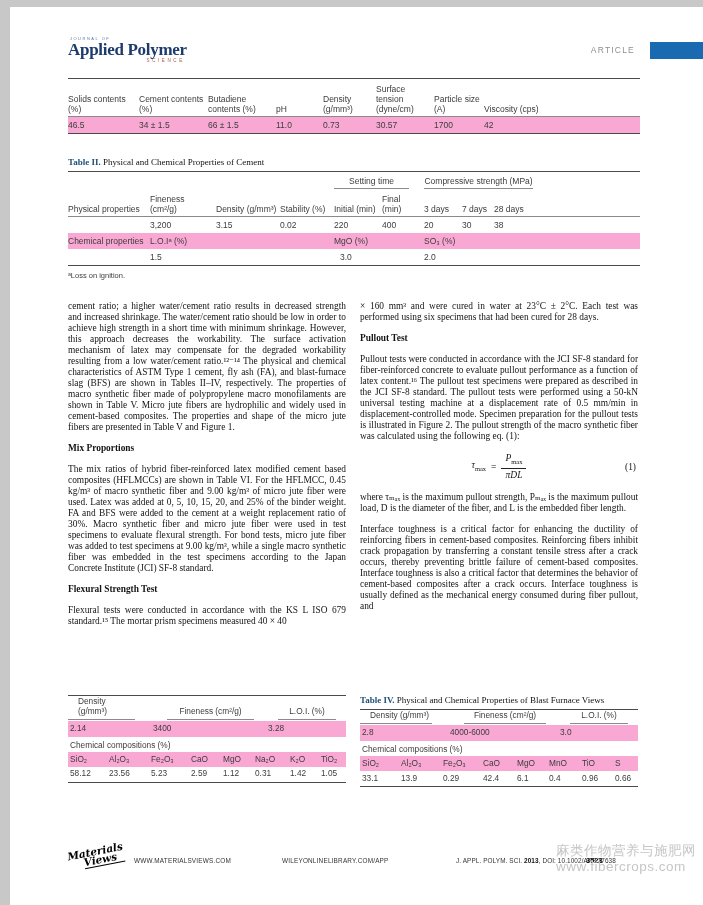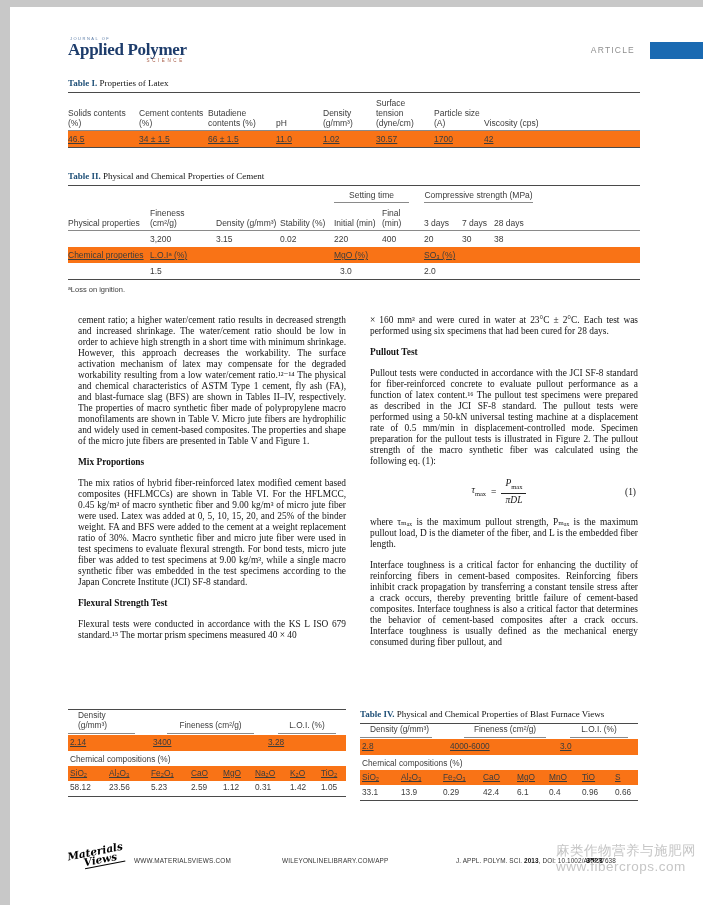--- a/index.html
+++ b/index.html
@@ -24,32 +24,32 @@
   
   .ttl{font-size:9px;margin:0 0 4px 0;color:#111;}
   .ttl b{color:#1f5078;}
 
   
   .dtable{width:100%;border-collapse:collapse;table-layout:fixed;
     font-family:"Liberation Sans","DejaVu Sans",sans-serif;font-size:8.5px;color:#3c3c3c;
     border-top:1.5px solid #4a4a4a;border-bottom:1.5px solid #4a4a4a;}
   .dtable th,.dtable td{font-weight:normal;text-align:left;padding:2px 3px 2px 0;vertical-align:bottom;line-height:1.18;}
   .hdr-row th{border-bottom:1px solid #8a8a8a;padding-top:5px;}
-  .shade{background:#f97316;text-decoration:underline;}
+  .shade{background:#f9a8d4;}
   .data-row td{padding-top:3px;padding-bottom:3px;}
 
   .t2-cap{margin-top:23px;}
   .grp th{border-bottom:none;padding-bottom:0;vertical-align:bottom;}
   .gu{border-bottom:1px solid #8a8a8a;text-align:center;padding:2px 0 2px 0;margin-right:12px;}
   .fn{font-family:"Liberation Sans",sans-serif;font-size:7.5px;color:#3c3c3c;margin:5px 0 0 0;}
 
   
   .bodyrow{display:flex;gap:14px;margin-top:21px;height:382px;overflow:hidden;}
   .col{width:278px;font-size:9.4px;line-height:11px;text-align:justify;color:#141414;}
-  .col p{margin:0 0 10px 10px;}
+  .col p{margin:0 0 10px 0;}
   .shead{font-weight:bold;font-size:9.4px;margin:0 0 1px 0;text-align:left;}
 
   
   .eqrow{position:relative;display:flex;justify-content:center;align-items:center;margin:6px 0 10px 0;height:30px;}
   .eqbody{display:flex;align-items:center;font-size:9.5px;}
   .eqbody i{font-style:italic;}
   .eqbody sub{font-size:6.5px;}
   .eqsign{margin:0 5px;}
   .frac{display:inline-block;text-align:center;vertical-align:middle;}
   .ftop{display:block;border-bottom:0.8px solid #222;padding:0 4px 1px 4px;}
@@ -100,21 +100,20 @@
       <div class="jm">Applied Polymer</div>
       <div class="js">SCIENCE</div>
     </div>
     <span class="article-lbl">ARTICLE</span>
     <div class="accent-bar"></div>
   </div>
 
   <div class="main">
 
     <div>
-      <p class="ttl"><b>Table I.</b> <span>Properties of Latex</span></p>
       <table class="dtable">
         <colgroup>
             <col style="width:71px">
             <col style="width:69px">
             <col style="width:68px">
             <col style="width:47px">
             <col style="width:53px">
             <col style="width:58px">
             <col style="width:50px">
             <col style="width:60px">
@@ -130,21 +129,21 @@
           <th>Surface tension (dyne/cm)</th>
           <th>Particle size (A)</th>
           <th>Viscosity (cps)</th>
           <th></th>
         </tr>
         <tr class="data-row shade">
           <td>46.5</td>
           <td>34 ± 1.5</td>
           <td>66 ± 1.5</td>
           <td>11.0</td>
-          <td>1.02</td>
+          <td>0.73</td>
           <td>30.57</td>
           <td>1700</td>
           <td>42</td>
           <td></td>
         </tr>
       </tbody>
         </table>
     </div>
 
     <div>

